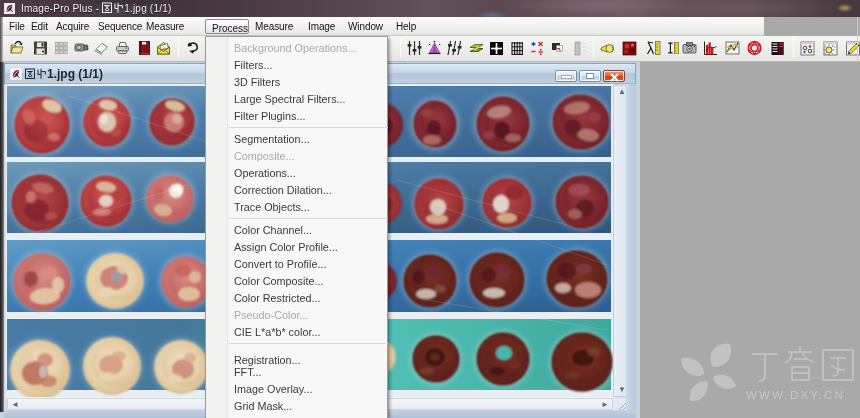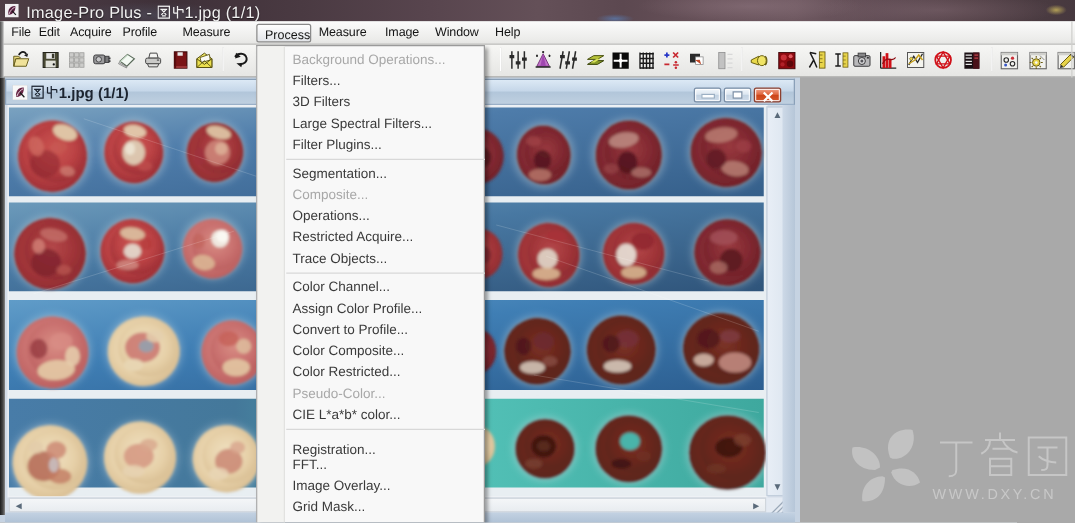--- a/index.html
+++ b/index.html
@@ -4,22 +4,22 @@
 body{font-family:"Liberation Sans",sans-serif;position:relative;background:#a9a9a9}
 .abs{position:absolute}
 #titlebar{left:0;top:0;width:860px;height:17px;
  background:
  radial-gradient(20px 5px at 492px 15px, rgba(90,120,170,.8), rgba(90,120,170,0) 75%),
  radial-gradient(12px 6px at 845px 8px, rgba(190,170,90,.9), rgba(190,170,90,0) 70%),
  radial-gradient(90px 14px at 120px 12px, rgba(90,100,120,.35), rgba(90,100,120,0) 75%),
  radial-gradient(120px 16px at 600px 5px, rgba(150,125,135,.45), rgba(150,125,135,0) 75%),
  radial-gradient(130px 18px at 750px 8px, rgba(140,115,125,.4), rgba(140,115,125,0) 75%),
  linear-gradient(90deg,#4e3d44 0%,#463740 8%,#3e3038 16%,#4a3a42 28%,#58454e 40%,#645058 50%,#5c4850 58%,#68525a 66%,#6e5860 74%,#5e4a52 82%,#524046 90%,#46383e 100%);}
-#titlebar .tt{left:21px;top:2px;color:#f2f2f2;font-size:13px;letter-spacing:0.2px;text-shadow:0 1px 1px rgba(0,0,0,.7)}
-#menubar{left:0;top:17px;width:860px;height:19px;background:linear-gradient(#fbfbfb,#ececea 80%,#e4e4e2);border-bottom:1px solid #c9c9c7}
+#titlebar .tt{left:21px;top:2px;color:#f2f2f2;font-size:10px;letter-spacing:0.2px;text-shadow:0 1px 1px rgba(0,0,0,.7)}
+#menubar{left:0;top:17px;width:764px;height:19px;background:linear-gradient(#fbfbfb,#ececea 80%,#e4e4e2);border-bottom:1px solid #c9c9c7}
 #menubar span{position:absolute;top:4px;font-size:10px;letter-spacing:-0.1px;color:#141414}
 #procbtn{left:205px;top:2px;width:44px;height:15px;border:1px solid #8a8a8a;border-radius:2px;background:linear-gradient(#ffffff,#e2e4e8);}
 #procbtn i{font-style:normal;position:absolute;left:6px;top:2.5px;font-size:10px;color:#141414}
 #toolbar{left:0;top:36px;width:860px;height:26px;background:linear-gradient(#f6f6f4,#e6e6e4);border-bottom:1px solid #b9b9b7}
 .tsep{position:absolute;top:2px;width:1px;height:19px;background:#c4c4c2;border-right:1px solid #fff}
 #mdi{left:0;top:62px;width:860px;height:356px;background:#a9a9a9}
 #docwin{left:0;top:0;width:640px;height:356px;background:#c6d3e2}
 #dtitle{left:4px;top:1px;width:632px;height:21px;background:linear-gradient(#dce9f5,#c6d7e9 45%,#b2c6da 52%,#bfd0e0);border:1px solid #8aa0b8;border-bottom:1px solid #9ab0c8}
 #dtitle .dtt{left:20px;top:3px;font-size:12px;font-weight:bold;color:#1c2430}
 .wbtn{position:absolute;top:6px;width:22px;height:12px;border:1px solid #7a8ea6;border-radius:2px;background:linear-gradient(#f4f8fc,#dce6f0 45%,#c2d2e2 50%,#d0dcea);box-shadow:inset 0 0 0 1px rgba(255,255,255,.8)}
@@ -55,21 +55,21 @@
 <path d="M13 1.5 v5 M13 6.5 h2.6 M16 0.8 v9.9 M16 3.6 h4.4 M20.4 3.6 v2.6"></path>
         </g>
       </svg>1.jpg (1/1)</span>
   </div>
 <div class="abs" style="left:0;top:17px;width:3px;height:45px;background:linear-gradient(90deg,#4e4e4e,#8e8e8e 60%,#c0c0c0);z-index:5"></div>
 <div class="abs" style="left:857px;top:17px;width:1px;height:45px;background:#cfcfcd;z-index:5"></div>
 <div class="abs" id="menubar">
     <span style="left:9px">File</span>
     <span style="left:31px">Edit</span>
     <span style="left:56px">Acquire</span>
-    <span style="left:98px">Profile</span>
+    <span style="left:98px">Sequence</span>
     <span style="left:146px">Measure</span>
     <div class="abs" id="procbtn">
       <i>Process</i>
     </div>
     <span style="left:255px">Measure</span>
     <span style="left:308px">Image</span>
     <span style="left:348px">Window</span>
     <span style="left:396px">Help</span>
   </div>
 <div class="abs" id="toolbar">
@@ -650,21 +650,21 @@
     <div class="gutter"></div>
     <div class="mi dis" style="top:4.5px">Background Operations...</div>
     <div class="mi" style="top:21.5px">Filters...</div>
     <div class="mi" style="top:38.5px">3D Filters</div>
     <div class="mi" style="top:55.5px">Large Spectral Filters...</div>
     <div class="mi" style="top:72.5px">Filter Plugins...</div>
     <div class="msep" style="top:89.5px"></div>
     <div class="mi" style="top:95.5px">Segmentation...</div>
     <div class="mi dis" style="top:112.5px">Composite...</div>
     <div class="mi" style="top:129.5px">Operations...</div>
-    <div class="mi" style="top:146.5px">Restricted Acquire...</div>
+    <div class="mi" style="top:146.5px">Correction Dilation...</div>
     <div class="mi" style="top:163.5px">Trace Objects...</div>
     <div class="msep" style="top:180.5px"></div>
     <div class="mi" style="top:186.5px">Color Channel...</div>
     <div class="mi" style="top:203.5px">Assign Color Profile...</div>
     <div class="mi" style="top:220.5px">Convert to Profile...</div>
     <div class="mi" style="top:237.5px">Color Composite...</div>
     <div class="mi" style="top:254.5px">Color Restricted...</div>
     <div class="mi dis" style="top:271.5px">Pseudo-Color...</div>
     <div class="mi" style="top:288.5px">CIE L*a*b* color...</div>
     <div class="msep" style="top:305.5px"></div>

